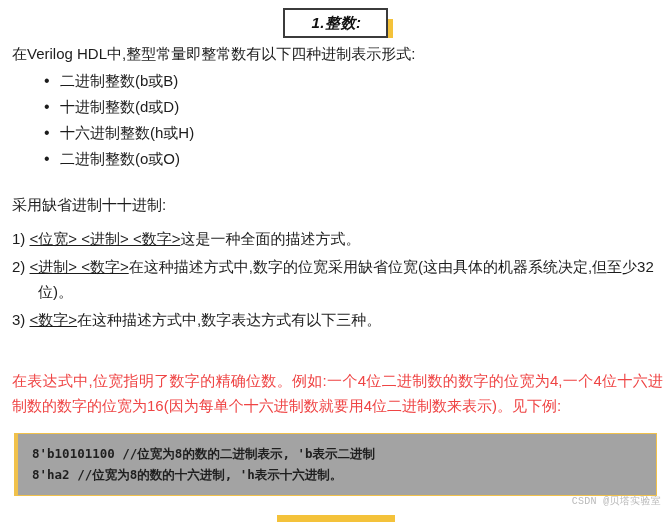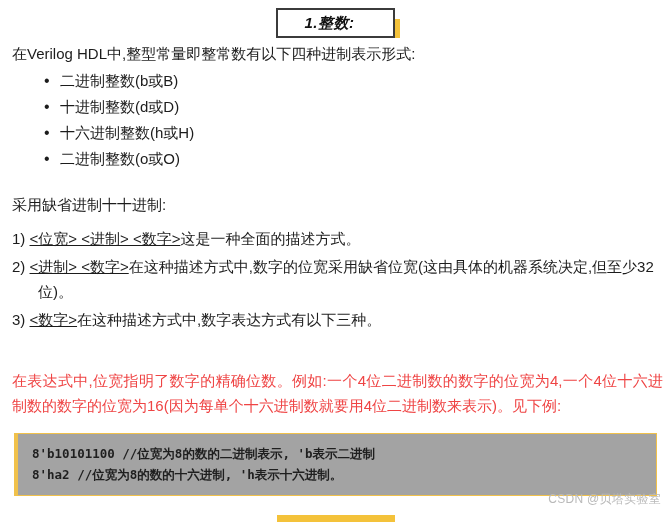--- a/index.html
+++ b/index.html
@@ -42,21 +42,21 @@
     right: -5px;
     bottom: -5px;
     background: #f4c23a;
     z-index: 0;
   }
   .title-box {
     position: relative;
     z-index: 1;
     border: 2px solid #3b3b3b;
     background: #ffffff;
-    padding: 4px 38px 5px 26px;
+    padding: 4px 24px 5px 26px;
     font-size: 15px;
     font-weight: bold;
     font-style: italic;
     color: #111111;
     letter-spacing: 0.5px;
     white-space: nowrap;
   }
 
   
   .para {
@@ -141,24 +141,25 @@
     width: 118px;
     height: 7px;
     background: #f4c23a;
   }
 
   
   .watermark {
     position: absolute;
     right: 10px;
     bottom: 14px;
-    font-size: 12px;
+    font-size: 10px;
     color: #b9b9b9;
     letter-spacing: 0.3px;
     user-select: none;
+    font-family: Liberation Mono, monospace;
   }
 </style>
 </head>
 <body>
 
 <div class="page">
 
   <div class="title-wrap">
     <span class="title-shadow">
       <span class="title-box">1.整数:</span>

